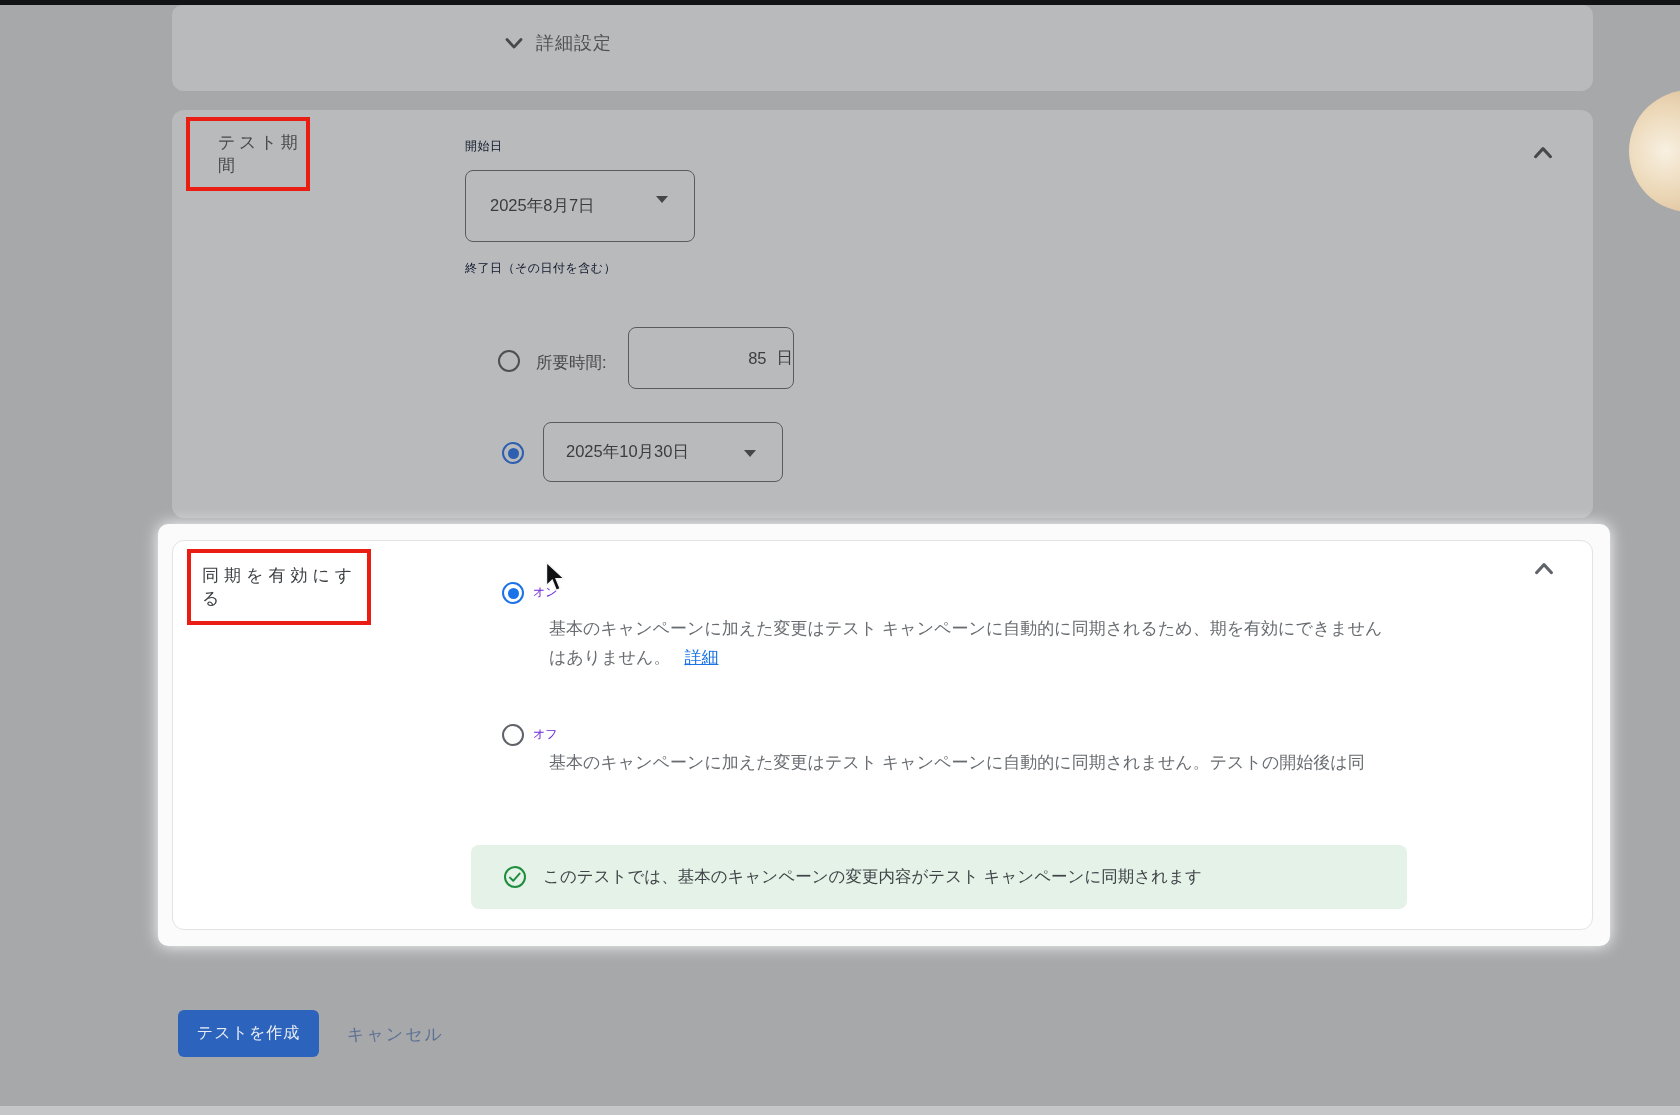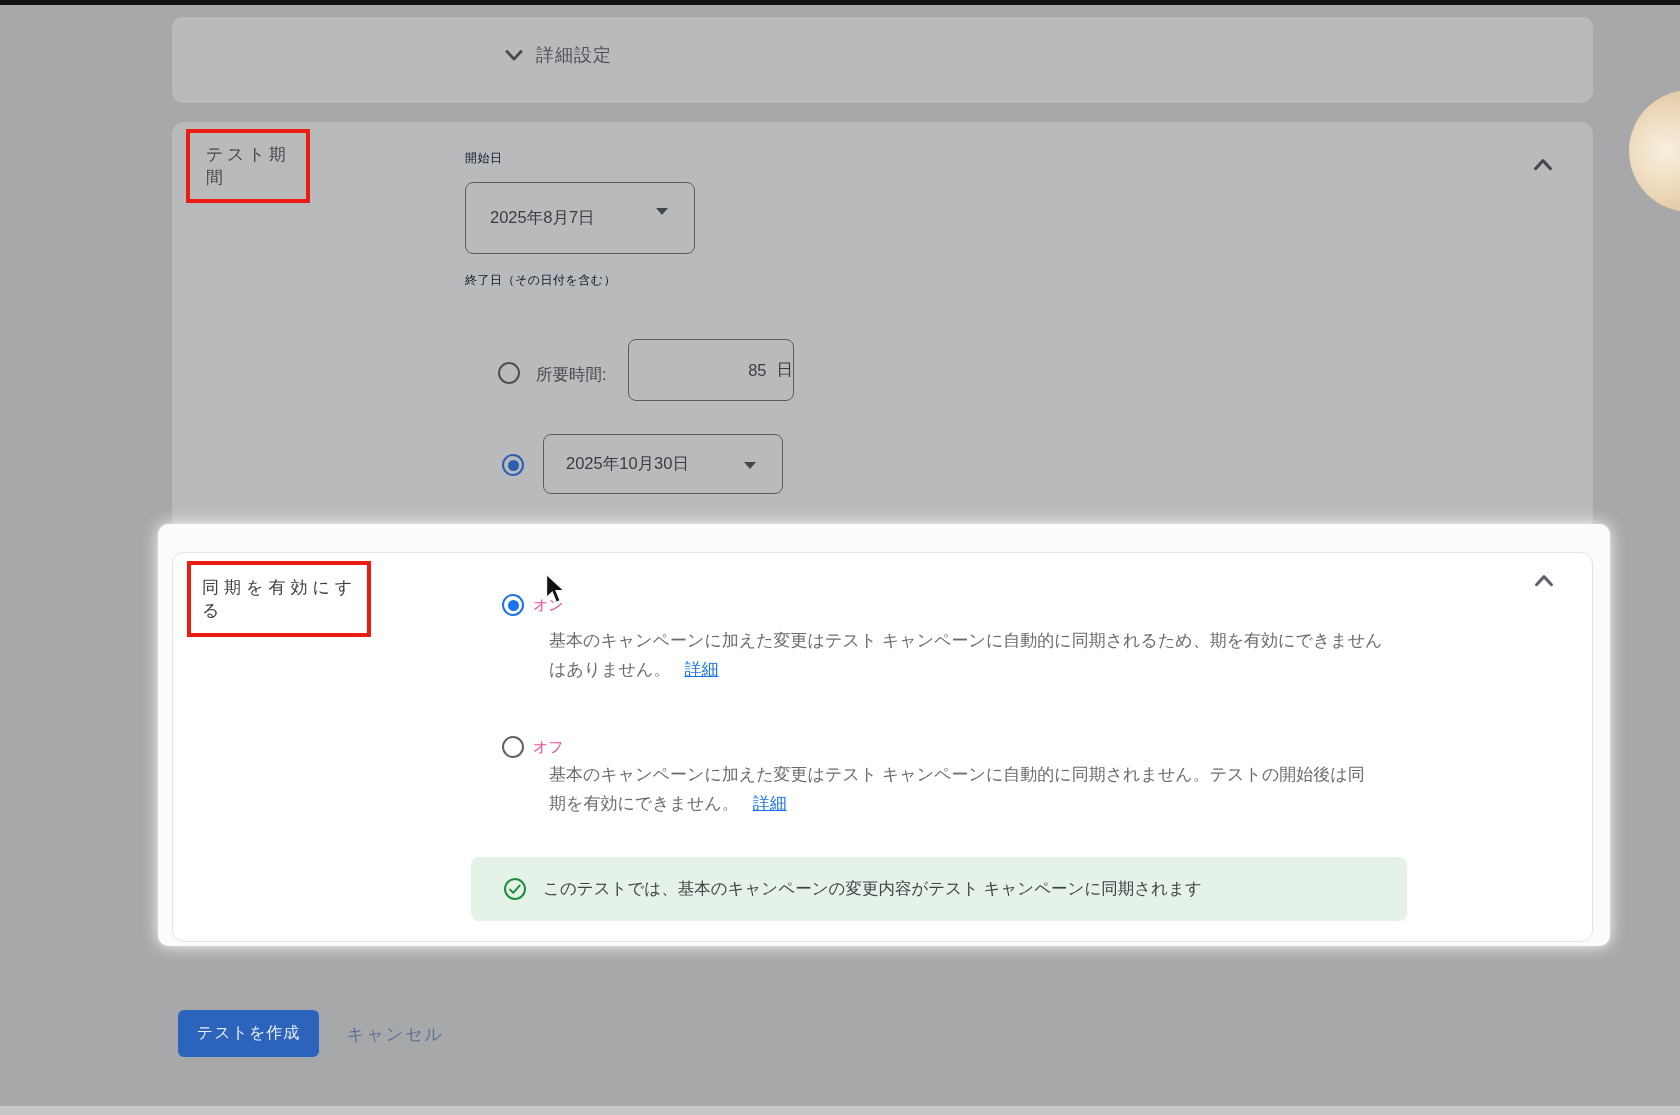--- a/index.html
+++ b/index.html
@@ -7,36 +7,36 @@
   .screen {
     position:relative; width:1680px; height:1115px;
     background:#a7a8aa; overflow:hidden;
     font-family:"Liberation Sans","DejaVu Sans",sans-serif;
     -webkit-font-smoothing:antialiased;
   }
   .topbar { position:absolute; left:0; top:0; width:100%; height:5px; background:#121315; }
   .bottom-strip { position:absolute; left:0; bottom:0; width:100%; height:9px; background:#c5c6c7; }
 
   
-  .card { position:absolute; left:172px; width:1421px; border-radius:12px;margin-top:12px; }
+  .card { position:absolute; left:172px; width:1421px; border-radius:12px; }
   .card.dim { background:#b9babc; }
   #card-advanced { top:5px; height:86px; border-top-left-radius:10px; border-top-right-radius:10px; }
   #card-period   { top:110px; height:408px; }
 
   
   .halo {
     position:absolute; left:158px; top:524px; width:1452px; height:422px;
     background:#fbfbfb; border-radius:10px; box-shadow:0 0 16px rgba(255,255,255,0.95);
   }
   #card-sync { top:540px; height:390px; background:#ffffff; border:1px solid #e3e3e3; }
 
   
   .red-annotation {
     position:absolute; border:4px solid #ea1d12;
-    display:flex; align-items:center; padding-left:16px;
+    display:flex; align-items:center; padding-left:28px;
   }
 
   .section-title-dim    { font-size:17px; color:#45484b; letter-spacing:3.5px; }
   .section-title-bright { font-size:17px; color:#3c4043; letter-spacing:5px; }
 
   .chevron { position:absolute; width:30px; height:30px; cursor:pointer; }
   .chevron svg { width:100%; height:100%; }
 
   .adv-row { position:absolute; left:328px; top:24px; display:flex; align-items:center; gap:8px; }
   .adv-row .chev-inline { position:static; width:28px; height:28px; }
@@ -60,21 +60,21 @@
   .radio.sel-dim      { border:2.5px solid #2d5fb0; }
   .radio.sel-dim::after {
     content:""; position:absolute; inset:3.5px; border-radius:50%; background:#2d5fb0;
   }
   .radio.unsel-bright { border:2.5px solid #5f6368; }
   .radio.sel-bright   { border:2.5px solid #1a73e8; }
   .radio.sel-bright::after {
     content:""; position:absolute; inset:3.5px; border-radius:50%; background:#1a73e8;
   }
   .radio-label-dim    { position:absolute; font-size:16.5px; color:#46494c; white-space:nowrap; }
-  .radio-label-bright { position:absolute; font-size:15px; color:#ec4899; white-space:nowrap; }
+  .radio-label-bright { position:absolute; font-size:12px; color:#6d28d9; white-space:nowrap; }
 
   .duration-box {
     position:absolute; left:456px; top:217px; width:166px; height:62px;
     border:1.5px solid #595c5f; border-radius:8px;
     display:flex; align-items:center; justify-content:flex-end; 
   }
   .duration-box input {
     width:44px; border:none; background:transparent; outline:none;
     font-family:inherit; font-size:16.5px; font-weight:500; color:#3a3d40; text-align:right;
   }
@@ -188,23 +188,20 @@
       <div class="line">
         <span>はありません。</span><a class="detail-link">詳細</a>
       </div>
     </div>
 
     <span class="radio unsel-bright" style="left:329px; top:183px;"></span>
     <span class="radio-label-bright" style="left:360px; top:185px;">オフ</span>
 
     <div class="desc" style="left:376px; top:207px;">
       <div class="line">基本のキャンペーンに加えた変更はテスト キャンペーンに自動的に同期されません。テストの開始後は同</div>
-      <div class="line">
-        <span>期を有効にできません。</span><a class="detail-link">詳細</a>
-      </div>
     </div>
 
     <div class="info-box">
       <span class="check">
         <svg viewBox="0 0 24 24" fill="none">
           <circle cx="12" cy="12" r="10" stroke="#1e8e3e" stroke-width="2"></circle>
           <path d="M7 12.6 L10.2 15.8 L16.6 8.6" stroke="#1e8e3e" stroke-width="2" stroke-linecap="round" stroke-linejoin="round"></path>
         </svg>
       </span>
       <span class="msg">このテストでは、基本のキャンペーンの変更内容がテスト キャンペーンに同期されます</span>

